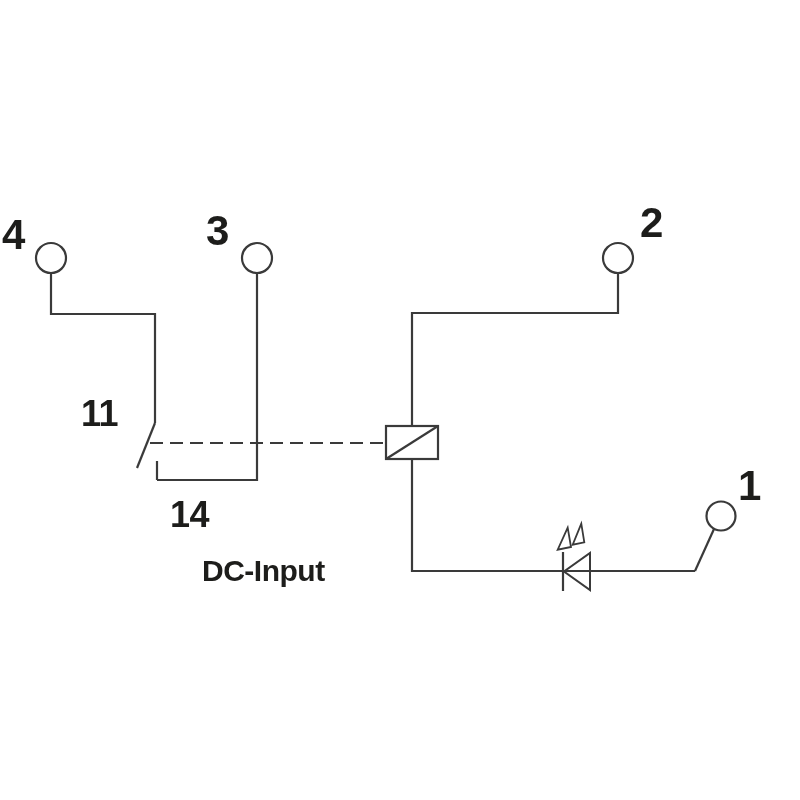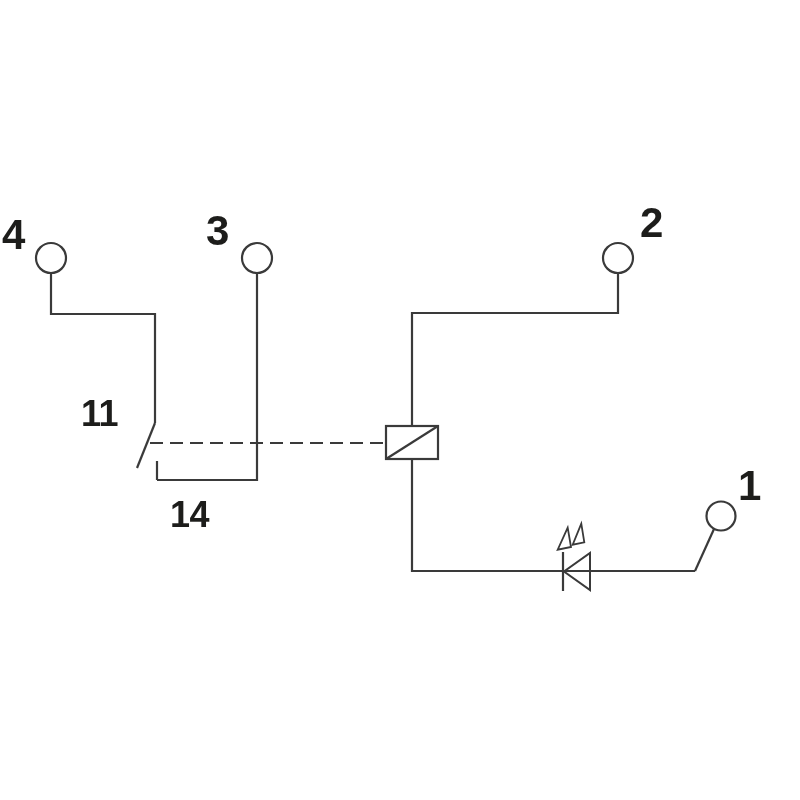--- a/index.html
+++ b/index.html
@@ -81,14 +81,15 @@
   </svg>
 
   <div class="lbl terminal lbl-t4">4</div>
   <div class="lbl terminal lbl-t3">3</div>
   <div class="lbl terminal lbl-t2">2</div>
   <div class="lbl terminal lbl-t1">1</div>
 
   <div class="lbl contact lbl-c11">11</div>
   <div class="lbl contact lbl-c14">14</div>
 
+  <div class="lbl caption lbl-cap">DC-Input</div>
 
 </div>
 
 </body></html>

